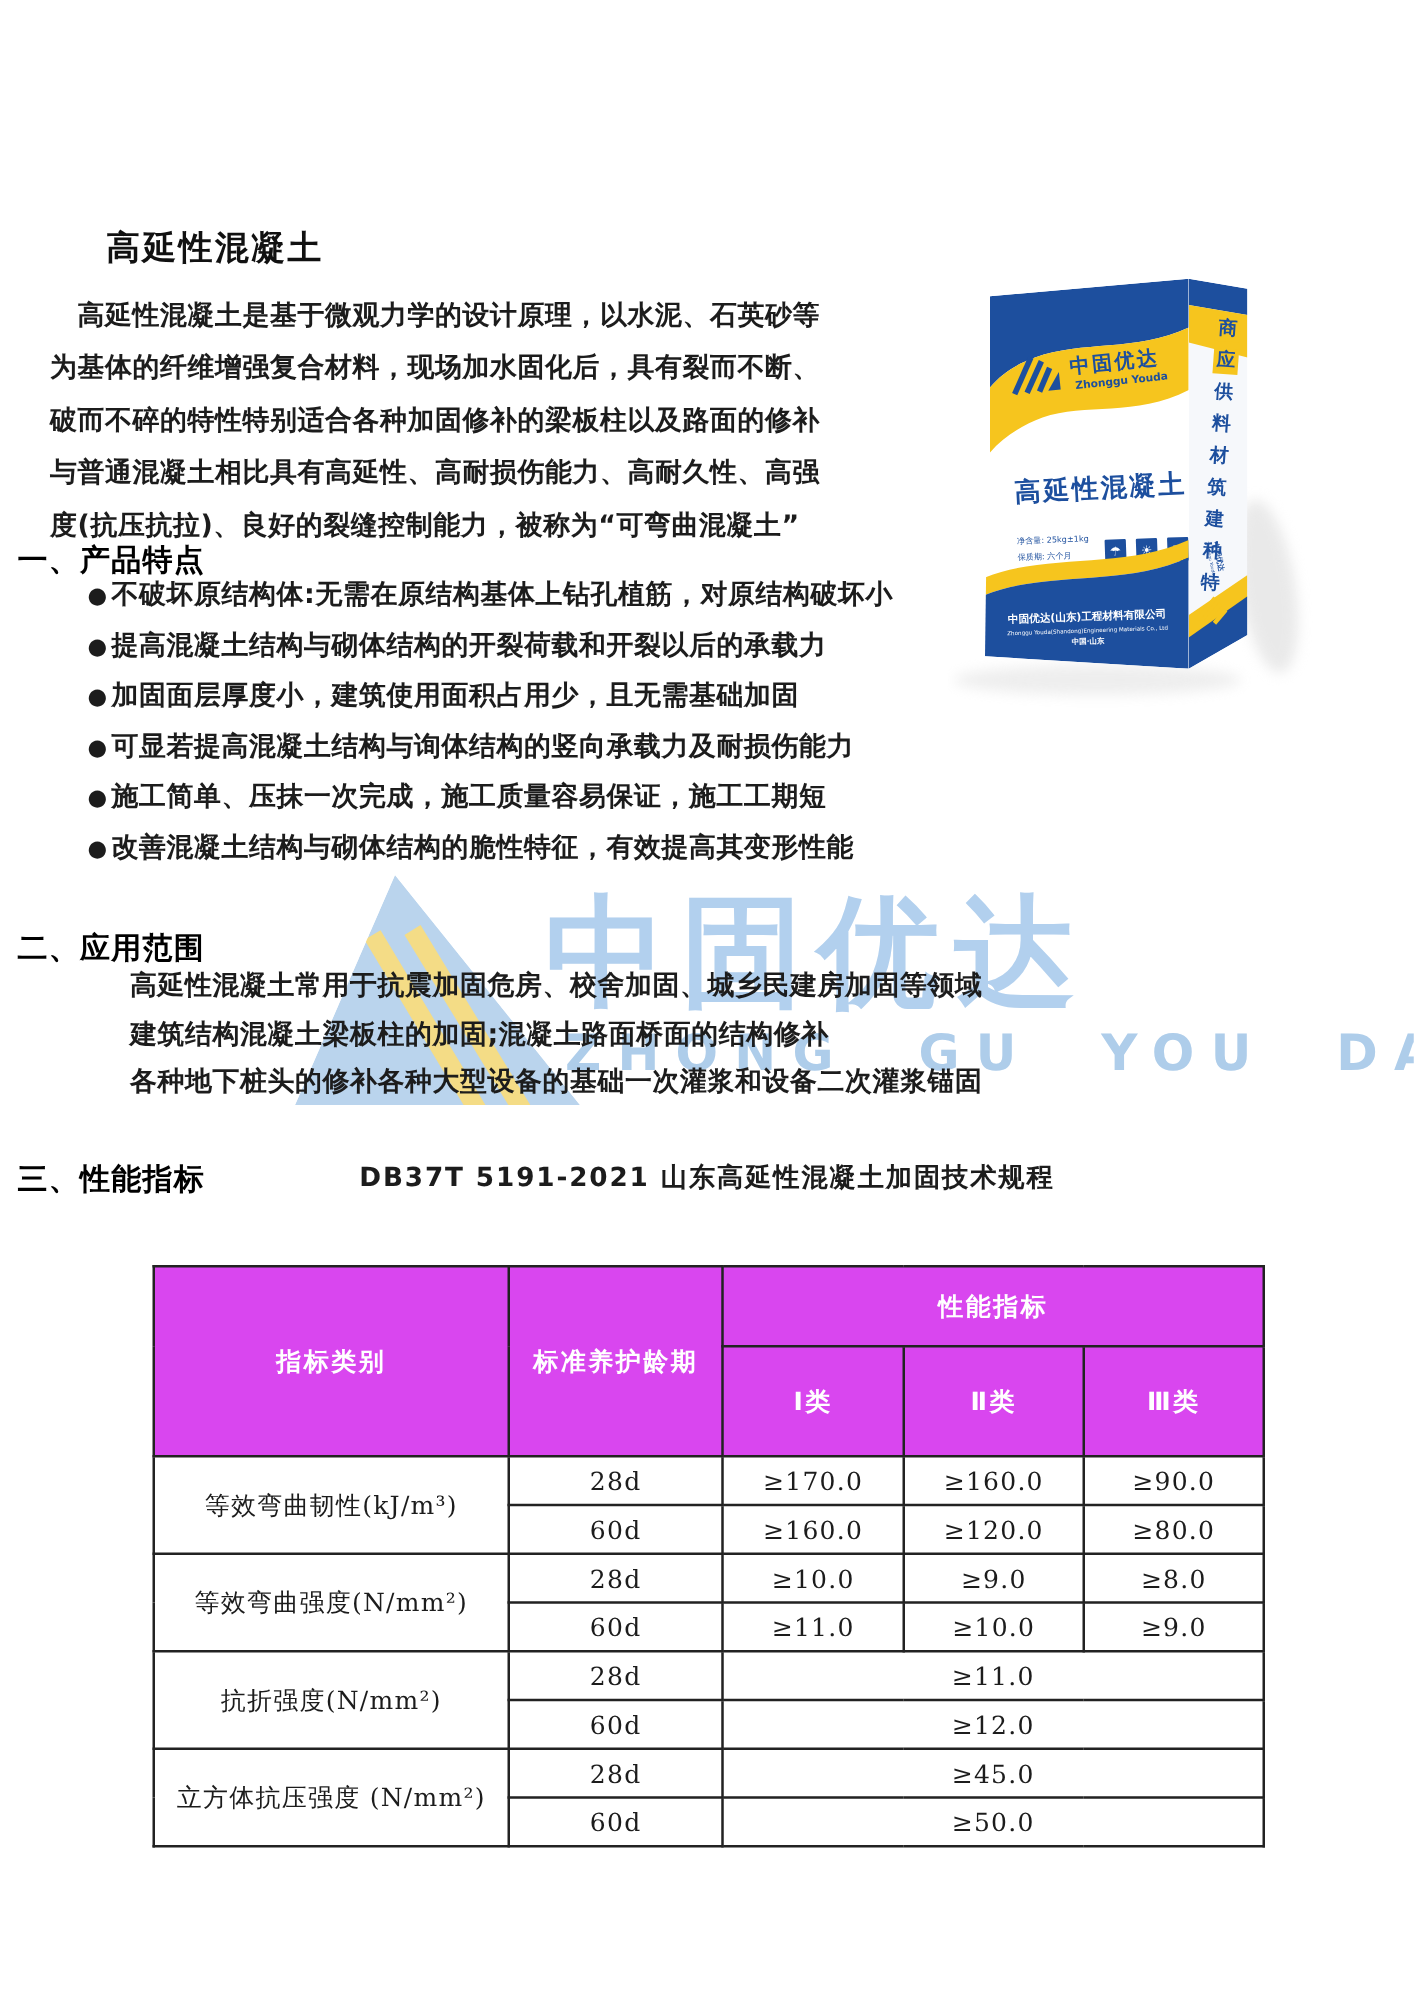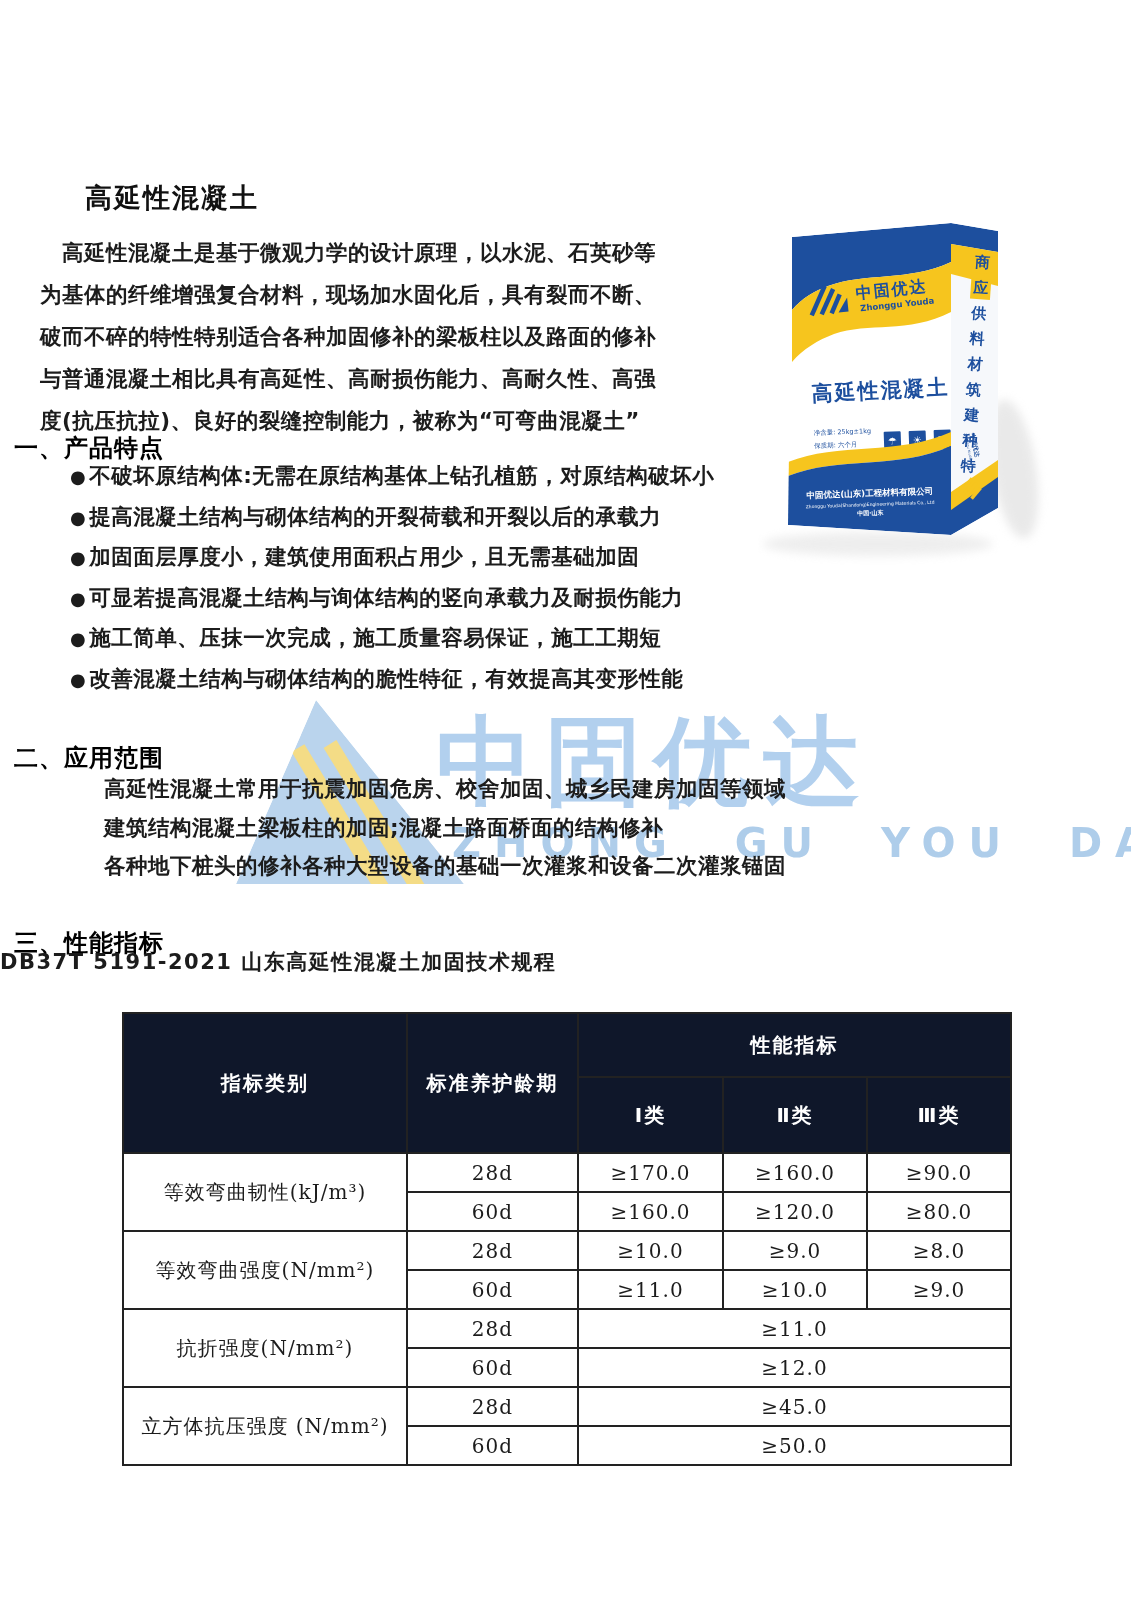--- a/index.html
+++ b/index.html
@@ -35,29 +35,29 @@
   #h-apps     { top:742px; }
   #h-perf     { top:927px; }
 
   .bullets { position:absolute; left:70px; top:456px; }
   .bullet-line { height:40.5px; line-height:40.5px; font-size:21.5px; font-weight:600; letter-spacing:0.5px; white-space:nowrap; }
   .bullet-glyph { font-size:18px; margin-right:3px; }
 
   .apps { position:absolute; left:60px; top:770px;margin-left:44px; }
   .app-line { height:38.5px; line-height:38.5px; font-size:21.5px; font-weight:600; letter-spacing:0.5px; white-space:nowrap; }
 
-  .table-caption { position:absolute; left:0; top:948px; width:1131px; 
+  .table-caption { position:absolute; left:0; top:928px; width:1131px; text-align:center;
     font-size:21px; font-weight:600; letter-spacing:1.5px; }
 
   
   table.perf { position:absolute; left:122px; top:1012px; width:888px; border-collapse:collapse; table-layout:fixed; }
   table.perf th, table.perf td { border:2px solid #222; text-align:center; vertical-align:middle; padding:0; }
-  table.perf thead th { background:#0f172a; color:#fff; font-weight:bold; font-size:20px; letter-spacing:2px; }
+  table.perf thead th { background:#d946ef; color:#fff; font-weight:bold; font-size:20px; letter-spacing:2px; }
   table.perf thead tr:nth-child(1) th { height:64px; }
-  table.perf thead tr:nth-child(2) th { height:76px;margin-left:24px; }
+  table.perf thead tr:nth-child(2) th { height:88px;margin-left:24px; }
   table.perf tbody td {
     height:39px; font-size:20px; letter-spacing:1px;
     font-family:"DejaVu Serif","Liberation Serif",serif;
   }
   table.perf tbody tr:not(.group-start) td { border-top:1px solid #be185d; }
   table.perf tbody tr.group-start td { border-top:2px solid #1a1a1a; }
 
   
   .package { position:absolute; left:758px; top:194px; width:300px; height:380px; }
 </style>

